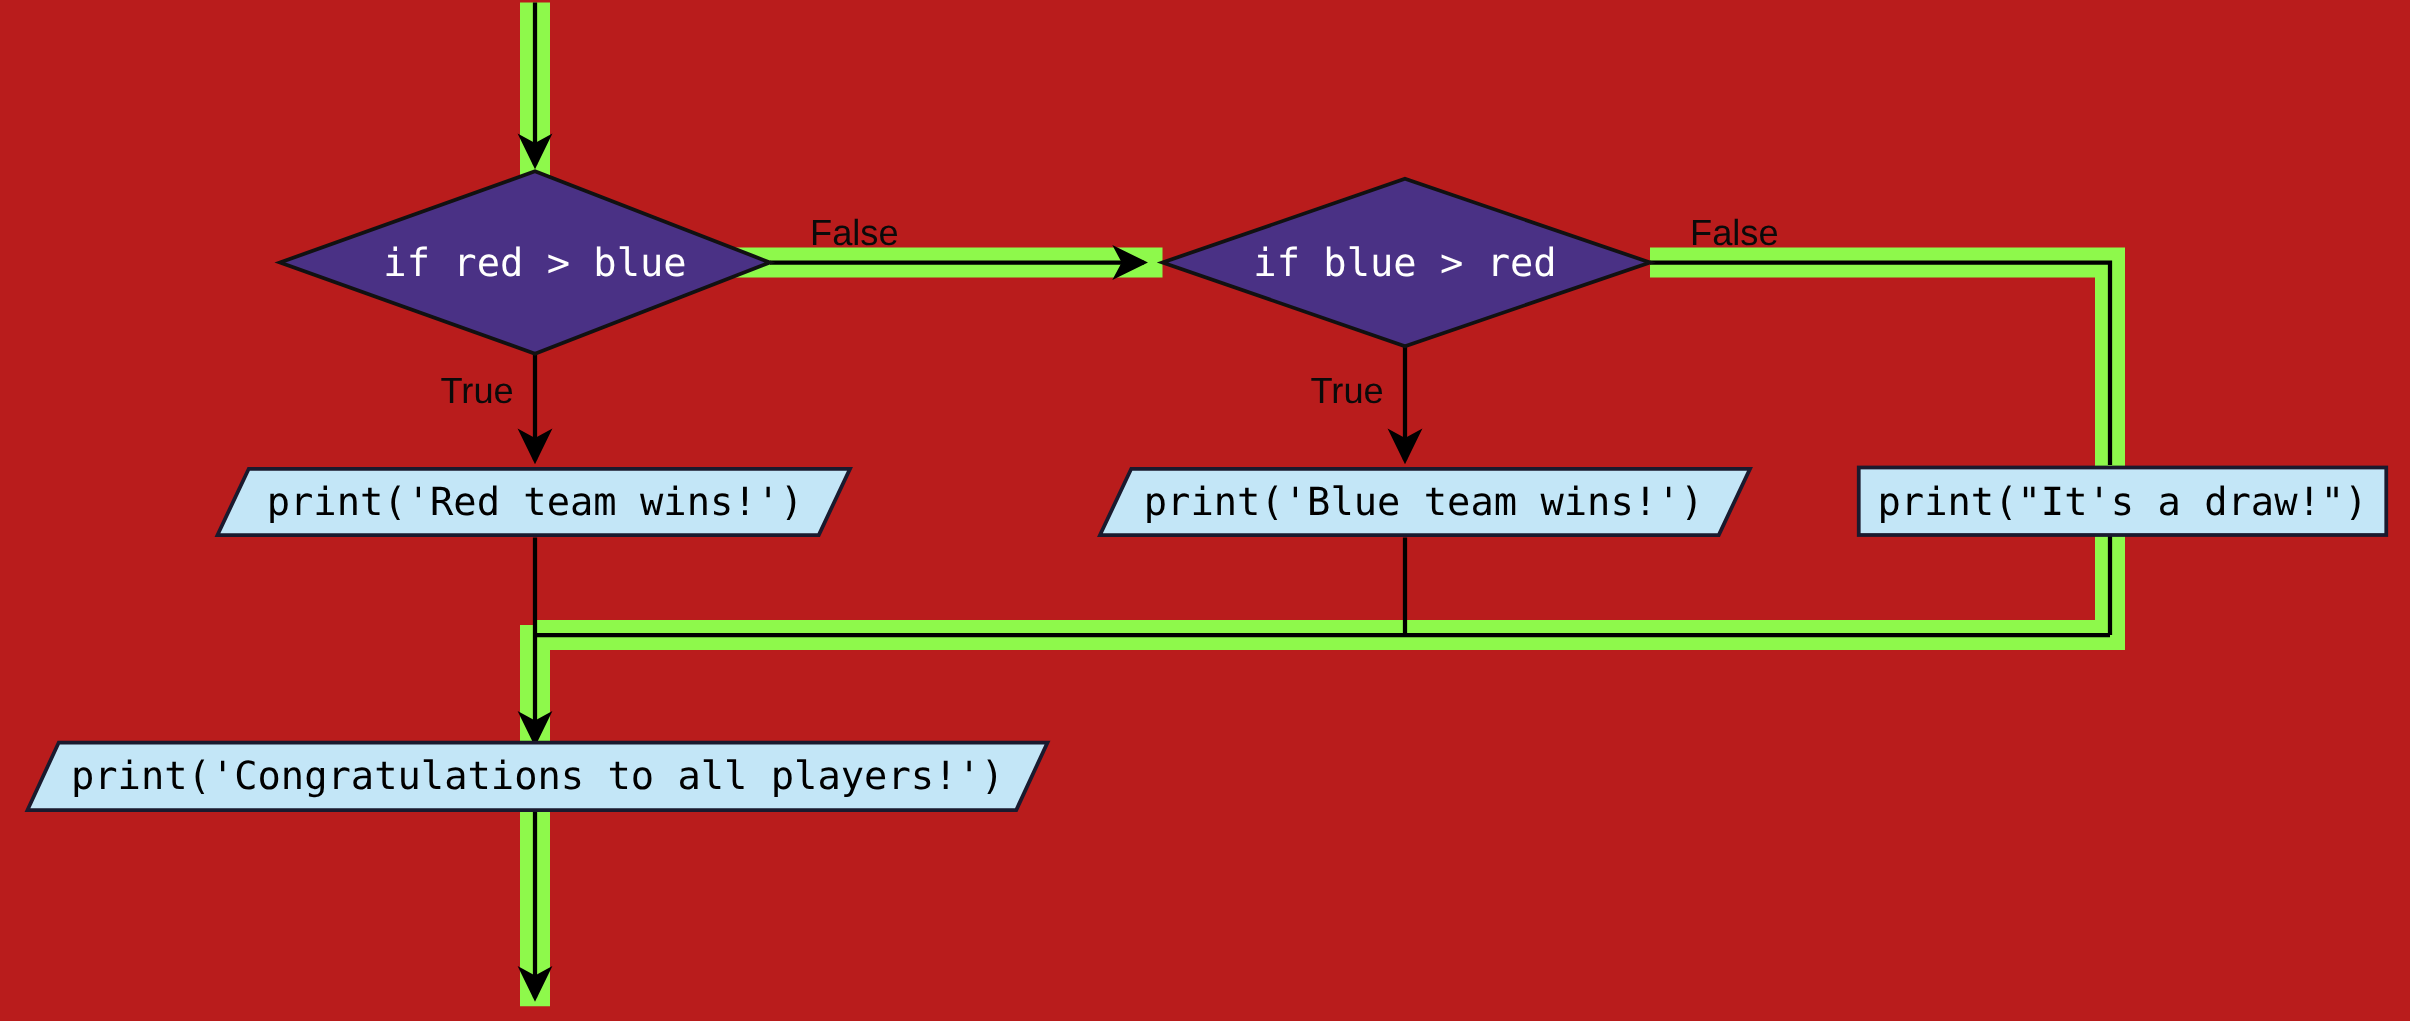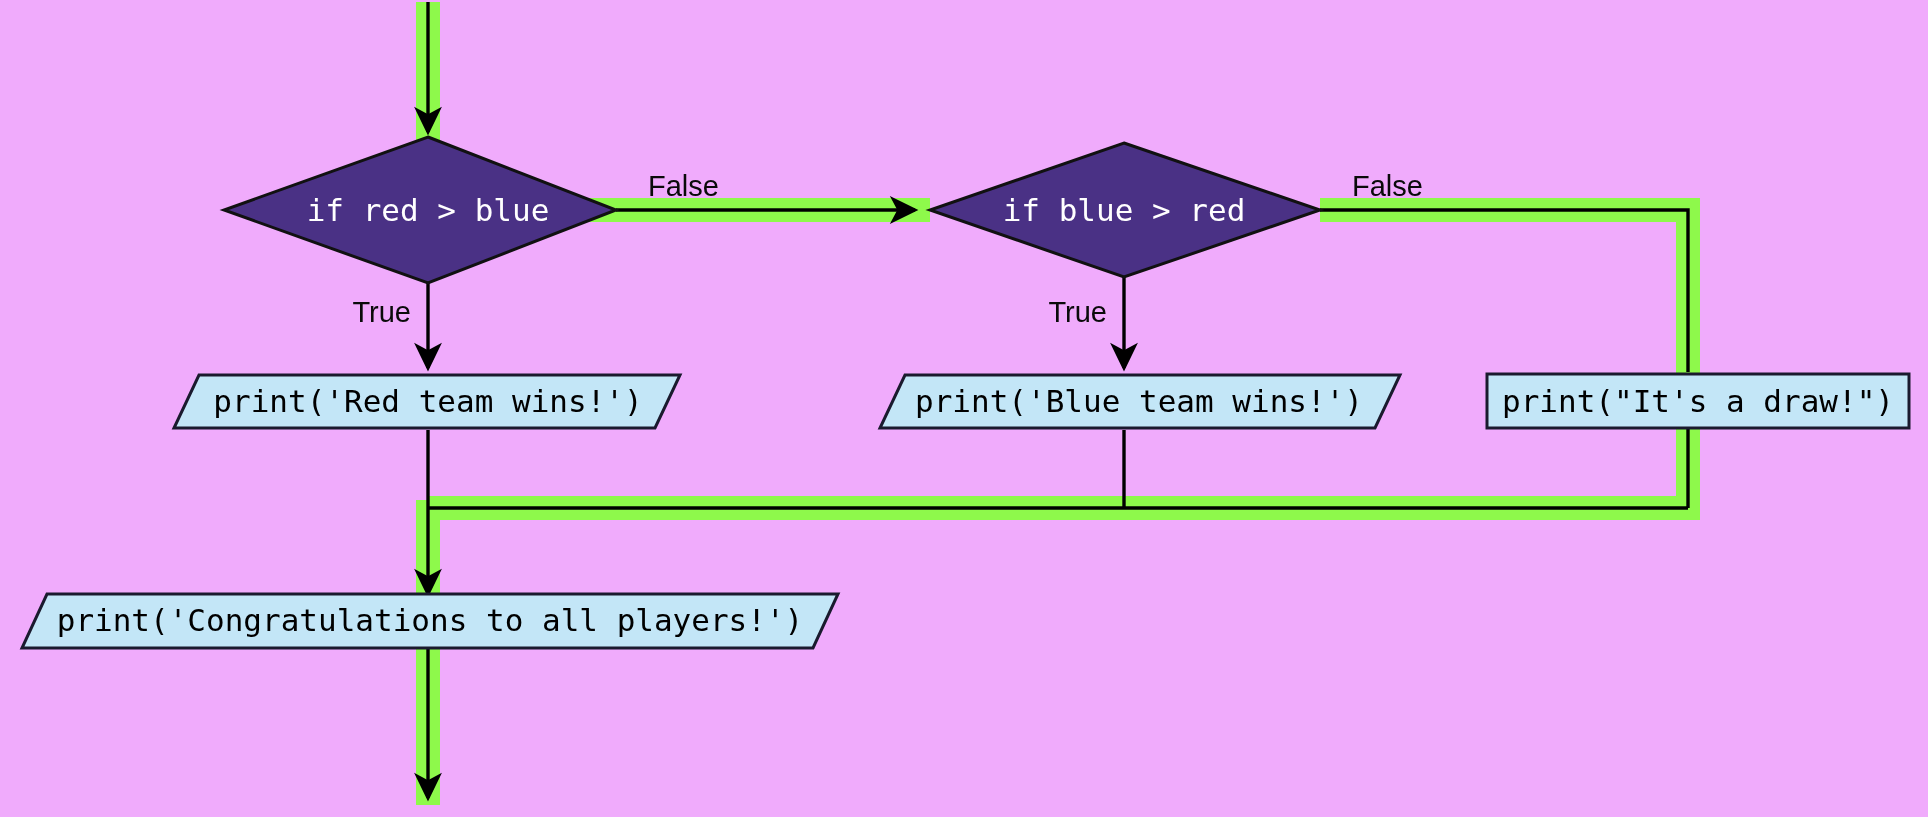--- a/index.html
+++ b/index.html
@@ -11,21 +11,21 @@
   body {
     font-family: "Liberation Sans", sans-serif;
     width: 1928px;
     height: 817px;
     overflow: hidden;
   }
   #flow-root {
     position: relative;
     width: 1928px;
     height: 817px;
-    background: #f0abfc;
+    background: #b91c1c;
   }
   svg#flow-svg {
     display: block;
     width: 1928px;
     height: 817px;
   }
   .mono-label {
     font-family: "DejaVu Sans Mono", "Liberation Mono", monospace;
     font-size: 31px;
     letter-spacing: 0px;

